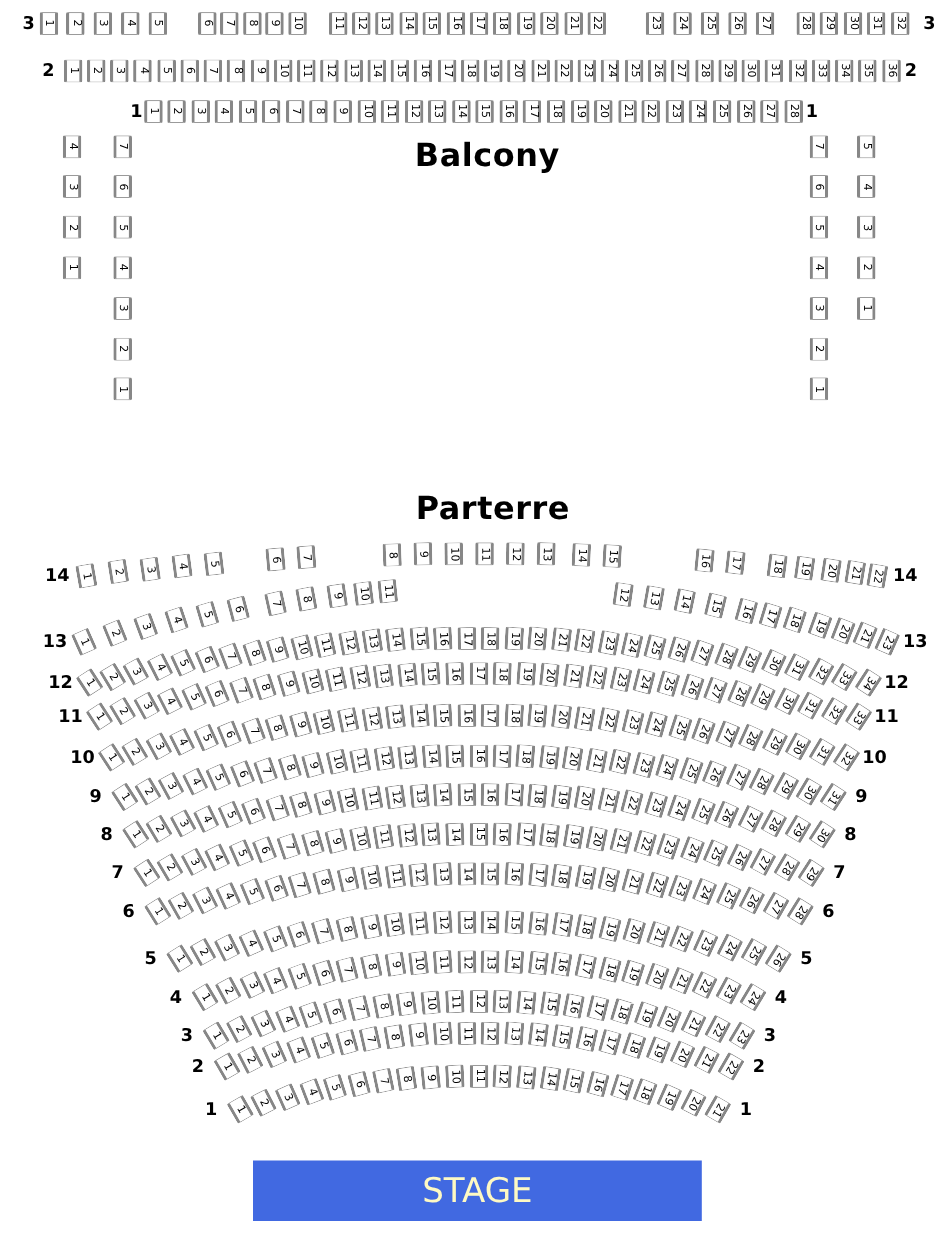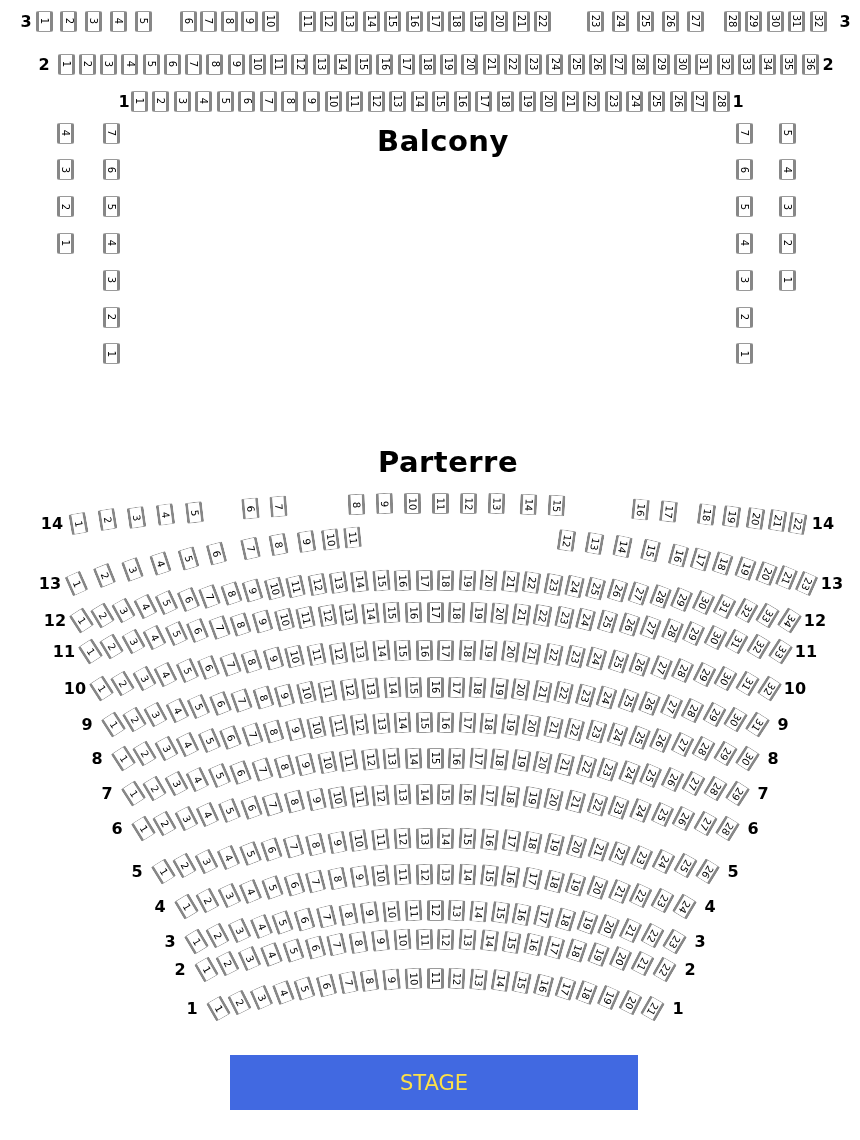--- a/index.html
+++ b/index.html
@@ -20,21 +20,21 @@
   .row-label{
     position:absolute;font-size:16px;font-weight:bold;
     transform:translate(-50%,-50%);white-space:nowrap;
   }
   .title{
     position:absolute;font-size:29px;font-weight:600;
     transform:translate(-50%,-50%);white-space:nowrap;letter-spacing:0.5px;
   }
   .stage{
     position:absolute;display:flex;align-items:center;justify-content:center;
-    font-size:21px;color:#fde047;
+    font-size:31px;color:#fef9c3;
   }
 </style>
 </head>
 <body>
 
 <div id="seatmap">
   <div class="title" id="parterre-title" style="left: 448px; top: 462px;">Parterre</div>
   <div class="title" id="balcony-title" style="left: 443px; top: 141px;">Balcony</div>
   <div id="seats-layer">
       <div class="row-label" style="left: 26px; top: 21px;">3</div>

